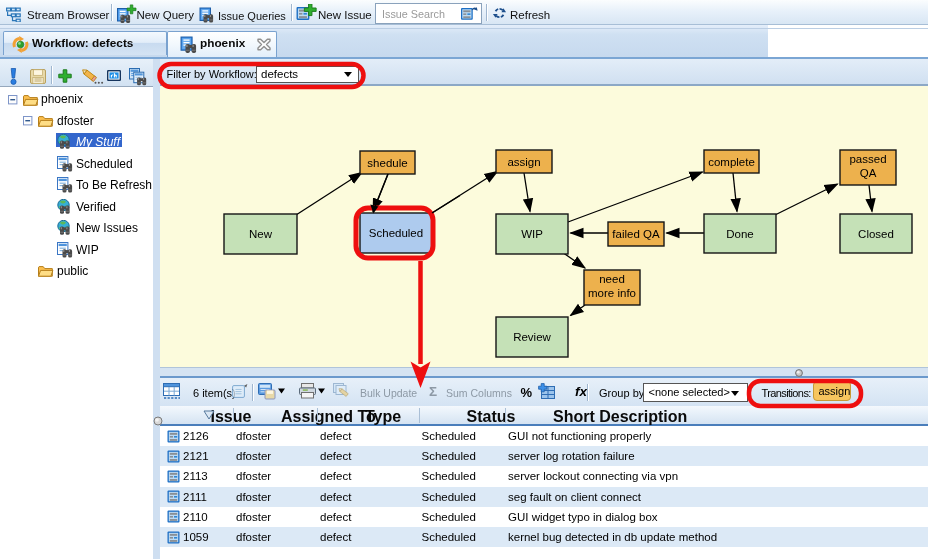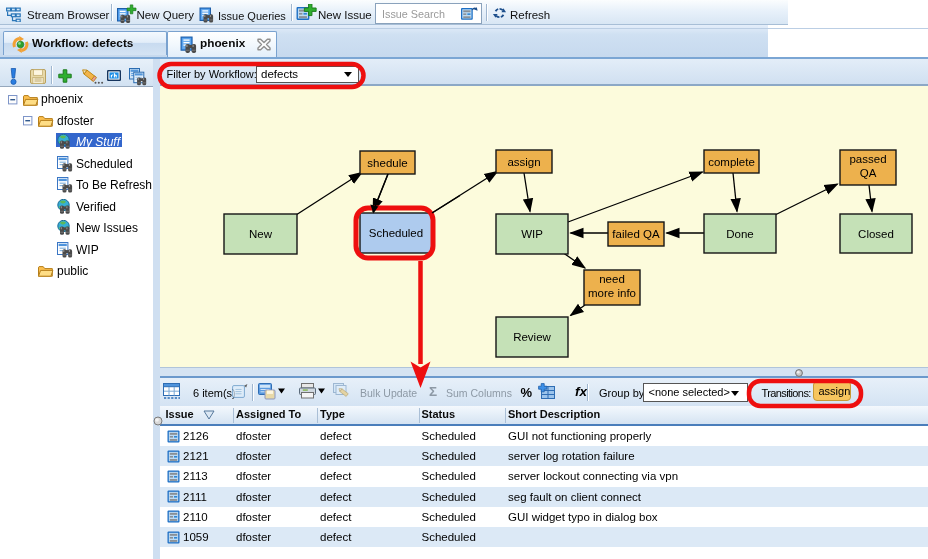--- a/index.html
+++ b/index.html
@@ -1,20 +1,20 @@
 <!DOCTYPE html>
 <html><head>
 <meta charset="utf-8">
 <style>
 html,body{margin:0;padding:0;}
 body{width:928px;height:559px;position:relative;overflow:hidden;
   font-family:"Liberation Sans",sans-serif;font-size:12px;color:#000;background:#fff;}
 .abs{position:absolute;}
 
-#topbar{left:0;top:0;width:788px;height:24px;
+#topbar{left:0;top:0;width:928px;height:24px;
   background:linear-gradient(#fbfdfe,#e8f1fa 45%,#d8e6f4);border-bottom:1px solid #a7bed6;}
 #topbar .lbl{position:absolute;top:9px;font-size:11.5px;color:#111;}
 .vsep{position:absolute;top:4px;width:1px;height:17px;background:#9fb6cf;border-right:1px solid #fff;}
 
 #tabstrip{left:0;top:25px;width:768px;height:32px;
   background:linear-gradient(#e4eefa,#cfe0f2 30%,#c6d9ee);}
 #tabstrip .topline{position:absolute;left:0;top:3px;width:928px;height:1px;background:#bbcee4;}
 .tab{position:absolute;top:6px;height:23px;border:1px solid #7aa2cf;border-bottom:none;
   border-radius:2px 2px 0 0;}
 #tab1{left:3px;width:162px;background:linear-gradient(#f4f9fe,#e2edf9 45%,#c8dbf0 50%,#d4e3f3);}
@@ -41,21 +41,21 @@
 #hsplit{left:160px;top:367px;width:768px;height:11px;background:#d5e3f2;
   border-top:1px solid #b0c4da;border-bottom:2px solid #6b99cc;box-sizing:border-box;}
 
 #btoolbar{left:160px;top:378px;width:768px;height:28px;
   background:linear-gradient(#e7f0f9,#d4e3f3);}
 #btoolbar .lbl{position:absolute;top:9px;font-size:11px;padding-left:8px;}
 #btoolbar .grey{color:#8d99a5;font-size:10.5px;}
 
 #thead{left:160px;top:406px;width:768px;height:18px;
   background:linear-gradient(#f4f8fd,#e7f0f9 40%,#d5e3f2);border-bottom:2px solid #4a7ebb;}
-#thead .h{position:absolute;top:1.5px;font-weight:bold;font-size:11px;color:#0a0a0a;}
+#thead .h{position:absolute;top:1.5px;font-weight:bold;font-size:16px;color:#0a0a0a;margin-left:45px;}
 #thead .csep{position:absolute;top:2px;width:1px;height:15px;background:#aabfd6;}
 #rows{left:160px;top:426px;width:768px;height:122px;}
 .row{position:absolute;left:0;width:768px;height:20.2px;text-decoration:underline;}
 .row.alt{background:#dce9f6;}
 .row span{position:absolute;top:4px;font-size:11.5px;color:#000;}
 .c1{left:23px;}.c2{left:76px;}.c3{left:160px;}.c4{left:261.5px;}.c5{left:348px;}
 
 #redover{left:0;top:0;width:928px;height:559px;pointer-events:none;z-index:50;}
 .ic{position:absolute;}
 </style>
@@ -521,20 +521,21 @@
       <span class="c5">GUI widget typo in dialog box</span>
     </div>
   <div class="row alt" style="top:101px">
       <svg class="ic" style="left:7px;top:3.5px" width="14" height="14">
         <use href="#icoIssue"></use>
       </svg>
       <span class="c1">1059</span>
       <span class="c2">dfoster</span>
       <span class="c3">defect</span>
       <span class="c4">Scheduled</span>
+      <span class="c5">kernel bug detected in db update method</span>
     </div>
 </div>
 
 <svg class="abs" style="left:153px;top:416px;z-index:40" width="10" height="10">
   <circle cx="5" cy="5" r="4" fill="#d8d8d8" stroke="#7a7a7a"></circle>
   <circle cx="4" cy="4" r="1.8" fill="#f2f2f2"></circle>
 </svg>
 <svg class="abs" style="left:795px;top:368.5px;z-index:40" width="8" height="8">
   <circle cx="4" cy="4" r="3.4" fill="#c8c8c8" stroke="#707070"></circle>
   <circle cx="3.2" cy="3.2" r="1.4" fill="#eee"></circle>

